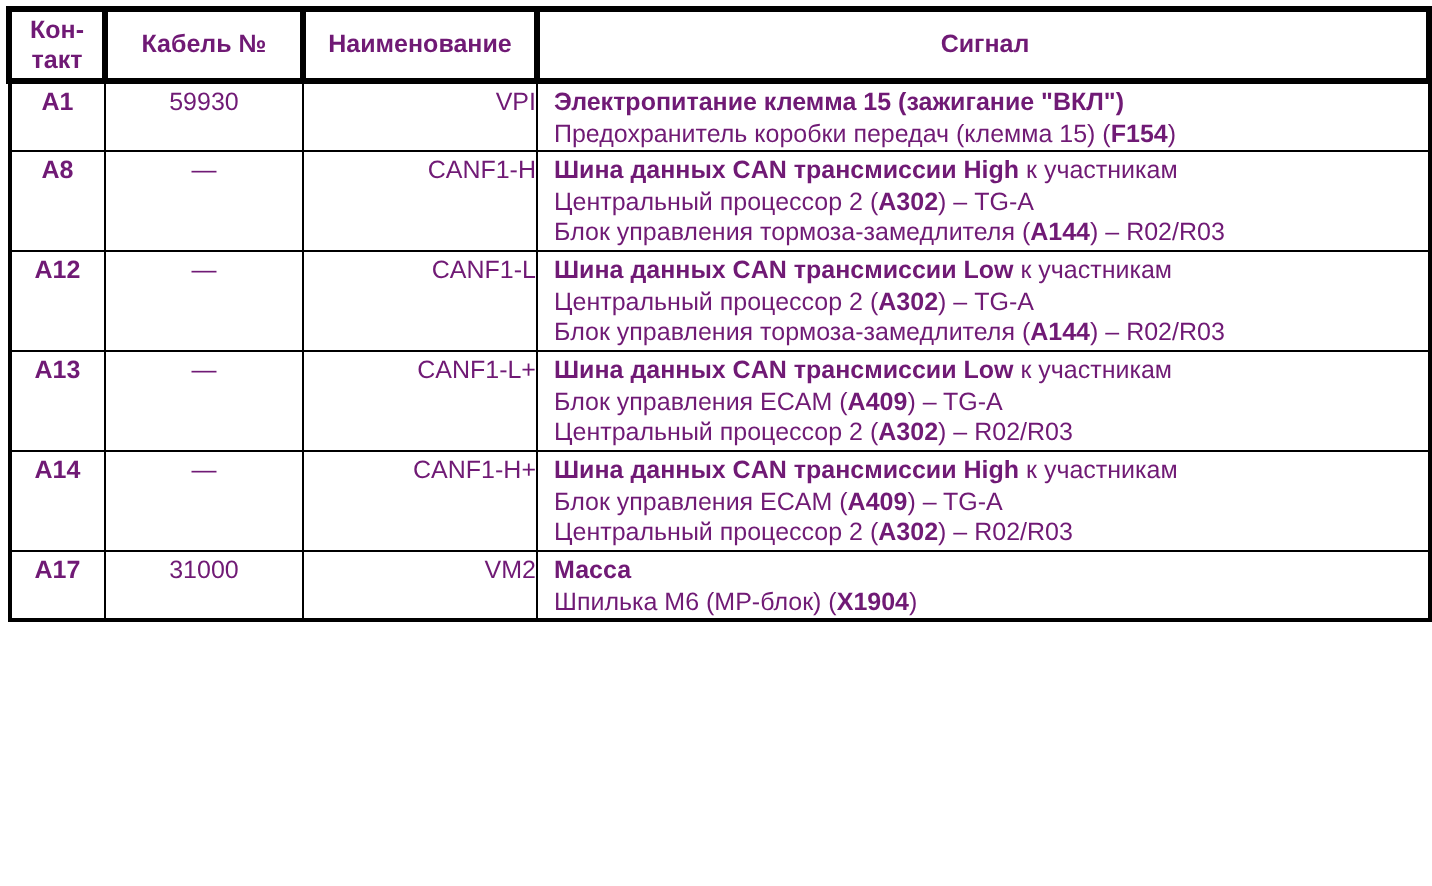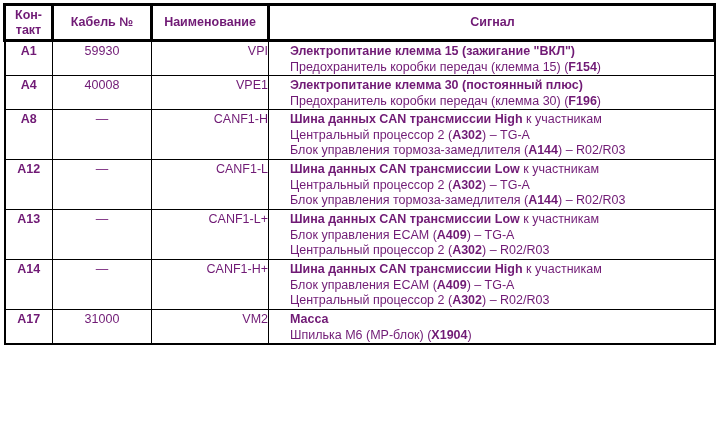--- a/index.html
+++ b/index.html
@@ -40,21 +40,21 @@
     border: 1px solid #000000;
     font-size: 12.5px;
     vertical-align: top;
     padding-top: 2px;
     line-height: 15.5px;
     margin-left: 24px;
   }
   td.c-contact { font-weight: bold; text-align: center; }
   td.c-cable   { text-align: center; }
   td.c-name    { text-align: right; }
-  td.c-signal  { text-align: left; padding-left: 21px; padding-right: 3px; }
+  td.c-signal  { text-align: left; padding-left: 8px; padding-right: 3px; }
   tr.row-2 td { height: 34px; }
   tr.row-3 td { height: 50px; }
   .sig-line { line-height: 15.5px; }
   .b { font-weight: bold; }
 </style>
 </head>
 <body>
 
 <div class="page">
   <table class="pin-table">
@@ -74,29 +74,20 @@
       </tr>
     </thead>
     <tbody>
         <tr class="row-2">
           <td class="c-contact">A1</td>
           <td class="c-cable">59930</td>
           <td class="c-name">VPI</td>
           <td class="c-signal">
             <div class="sig-line"><span class="b">Электропитание клемма 15 (зажигание "ВКЛ")</span></div>
             <div class="sig-line"><span>Предохранитель коробки передач (клемма 15) (</span><span class="b">F154</span><span>)</span></div>
-          </td>
-        </tr>
-        <tr class="row-2">
-          <td class="c-contact">A4</td>
-          <td class="c-cable">40008</td>
-          <td class="c-name">VPE1</td>
-          <td class="c-signal">
-            <div class="sig-line"><span class="b">Электропитание клемма 30 (постоянный плюс)</span></div>
-            <div class="sig-line"><span>Предохранитель коробки передач (клемма 30) (</span><span class="b">F196</span><span>)</span></div>
           </td>
         </tr>
         <tr class="row-3">
           <td class="c-contact">A8</td>
           <td class="c-cable">—</td>
           <td class="c-name">CANF1-H</td>
           <td class="c-signal">
             <div class="sig-line"><span class="b">Шина данных CAN трансмиссии High</span><span> к участникам</span></div>
             <div class="sig-line"><span>Центральный процессор 2 (</span><span class="b">A302</span><span>) – TG-A</span></div>
             <div class="sig-line"><span>Блок управления тормоза-замедлителя (</span><span class="b">A144</span><span>) – R02/R03</span></div>

